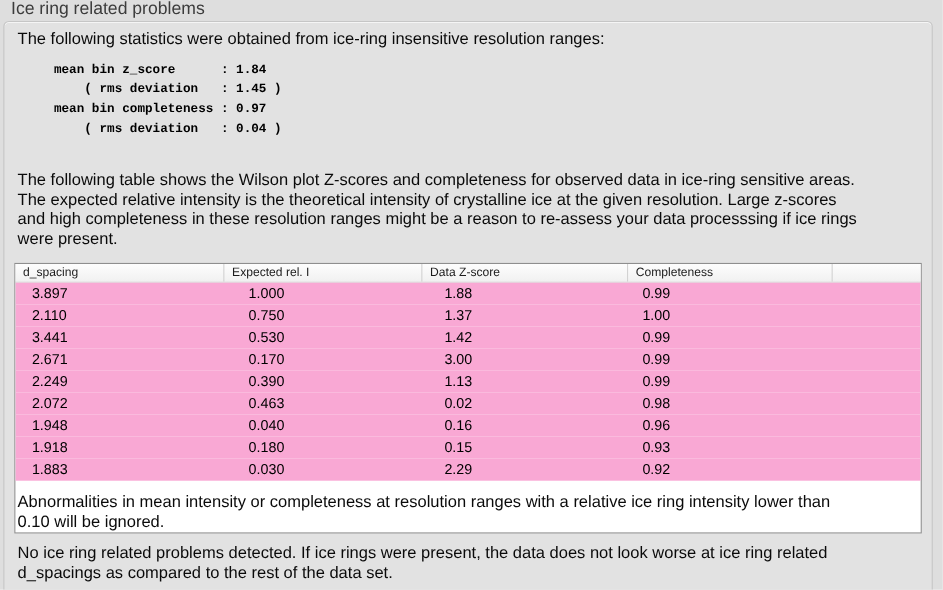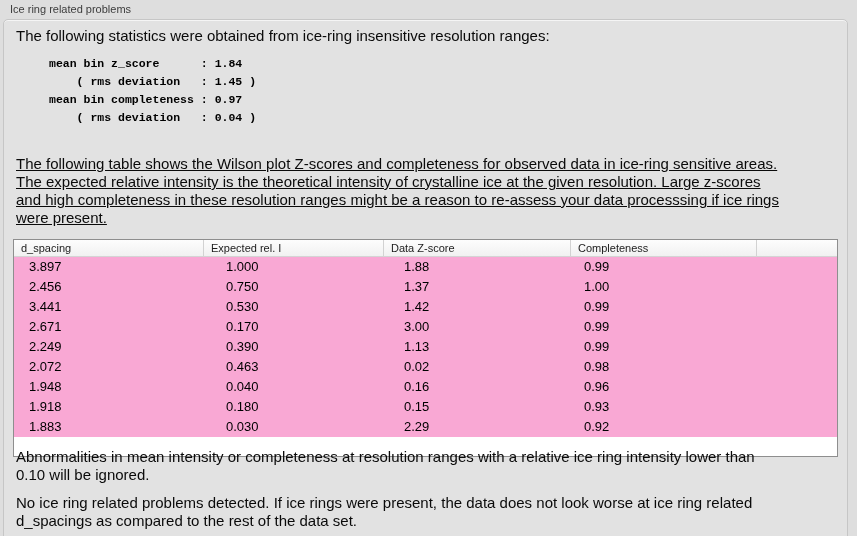--- a/index.html
+++ b/index.html
@@ -3,44 +3,44 @@
 <meta charset="utf-8">
 <style>
   html,body{margin:0;padding:0;}
   .screen{
     position:relative;width:857px;height:536px;overflow:hidden;
     background:#dedede;color:#0a0a0a;
     font-family:"Liberation Sans",sans-serif;
   }
   .group-label{
     position:absolute;left:10px;top:2px;
-    font-size:11px;line-height:14px;color:#3c3c3c;
+    font-size:16px;line-height:14px;color:#3c3c3c;
   }
   .groupbox{
     position:absolute;left:3px;top:19px;width:845px;height:540px;
     background:#e2e2e2;border:1px solid #c6c6c6;border-radius:5px;
     box-shadow:inset 0 1px 0 rgba(255,255,255,.65);
     box-sizing:border-box;
   }
   .para{
     position:absolute;font-size:15px;line-height:18px;
     white-space:pre-line;color:#0a0a0a;
   }
   #intro{left:16px;top:27px;}
   pre.stats{
     position:absolute;left:49px;top:55px;margin:0;
     font-family:"Liberation Mono",monospace;
     font-size:11.5px;line-height:18px;font-weight:bold;
     white-space:pre;color:#000;
   }
-  #desc{left:16px;top:155px;text-decoration:underline;}
+  #desc{left:16px;top:155px;}
   #ignore{left:16px;top:448px;}
   #conclusion{left:16px;top:494px;}
   .listctrl{
-    position:absolute;left:13px;top:239px;width:825px;height:218px;
+    position:absolute;left:13px;top:239px;width:825px;height:246px;
     background:#ffffff;border:1px solid #8e8e8e;box-sizing:border-box;
     overflow:hidden;
   }
   .thead{
     display:flex;height:17px;
     background:linear-gradient(#fdfdfd,#f1f1f1);
     border-bottom:1px solid #d4d4d4;box-sizing:border-box;
   }
   .hcell{
     font-size:11px;line-height:16px;padding-left:7px;
@@ -94,21 +94,21 @@
       </div>
     <div>
         <div class="trow">
           <div class="tcell c0">3.897</div>
           <div class="tcell c1">1.000</div>
           <div class="tcell c2">1.88</div>
           <div class="tcell c3">0.99</div>
           <div class="tcell c4"></div>
         </div>
         <div class="trow">
-          <div class="tcell c0">2.456</div>
+          <div class="tcell c0">2.110</div>
           <div class="tcell c1">0.750</div>
           <div class="tcell c2">1.37</div>
           <div class="tcell c3">1.00</div>
           <div class="tcell c4"></div>
         </div>
         <div class="trow">
           <div class="tcell c0">3.441</div>
           <div class="tcell c1">0.530</div>
           <div class="tcell c2">1.42</div>
           <div class="tcell c3">0.99</div>

